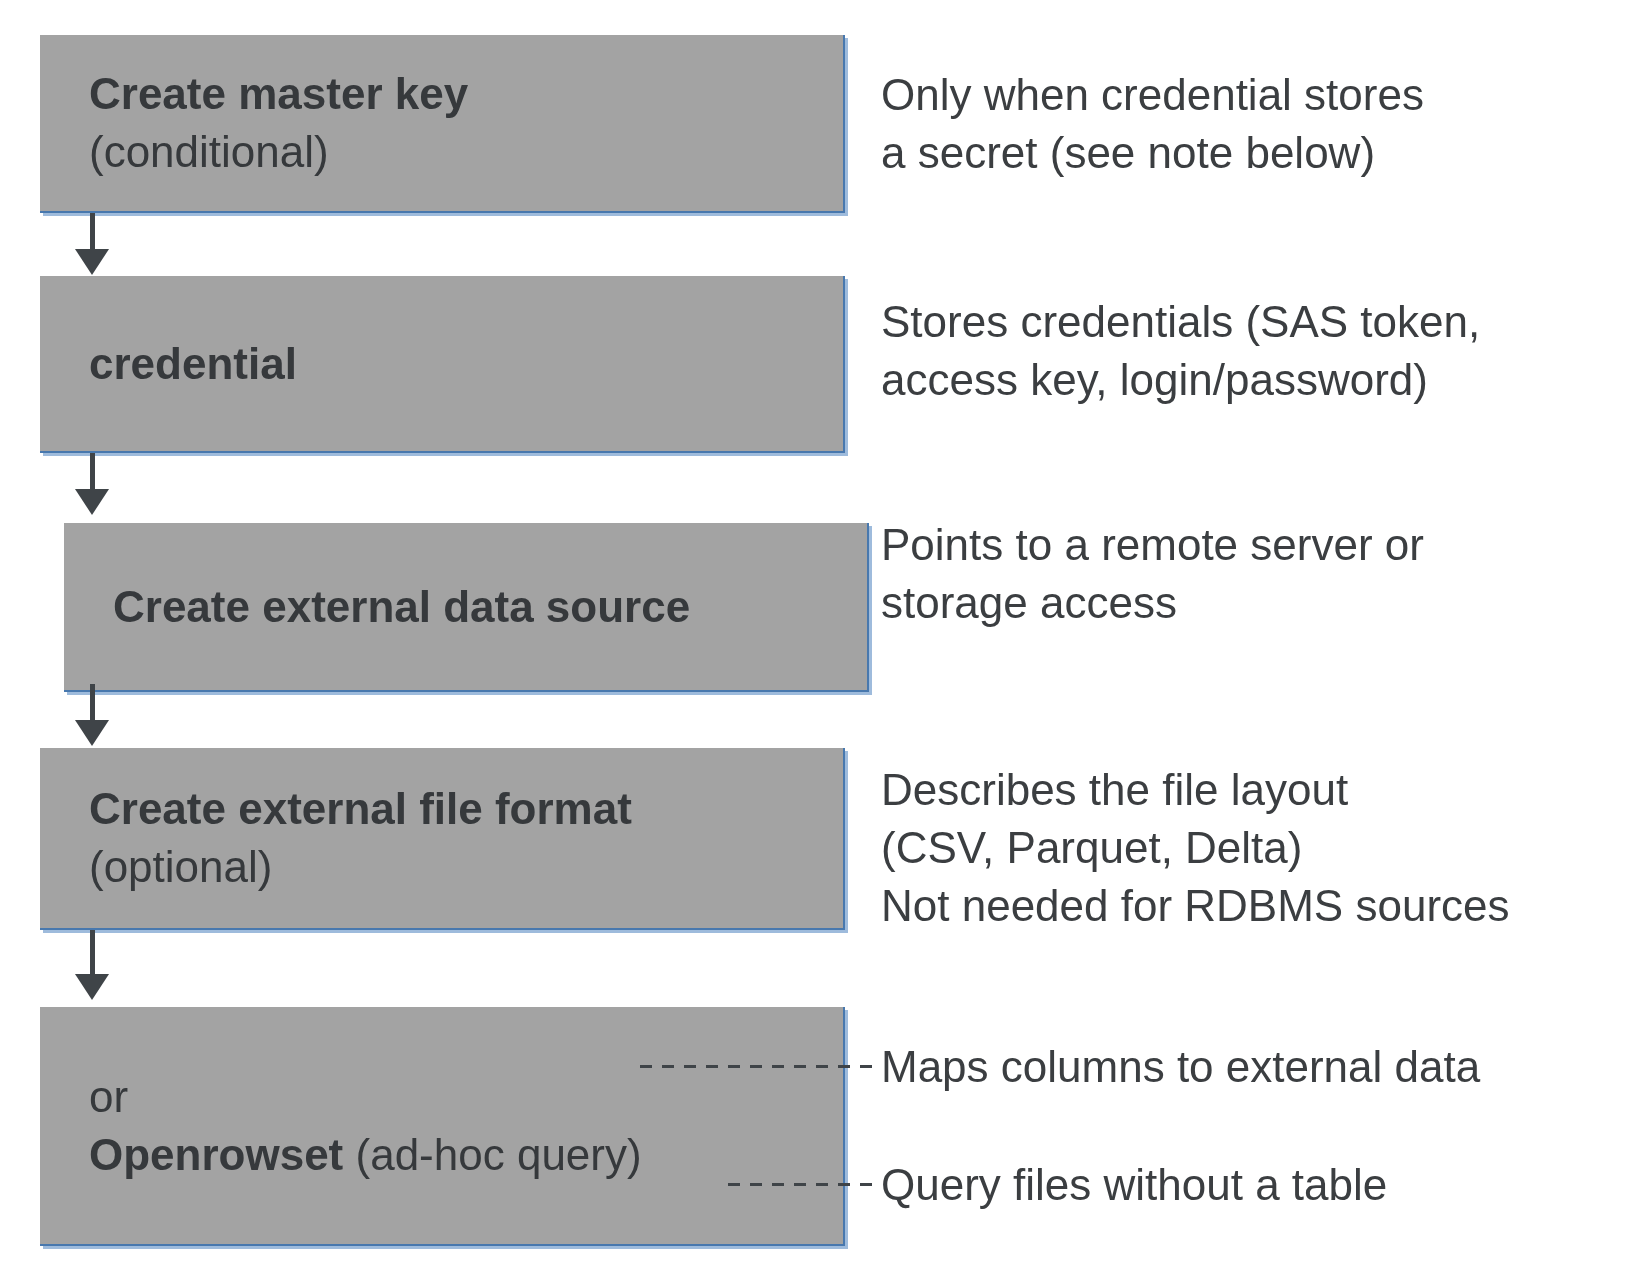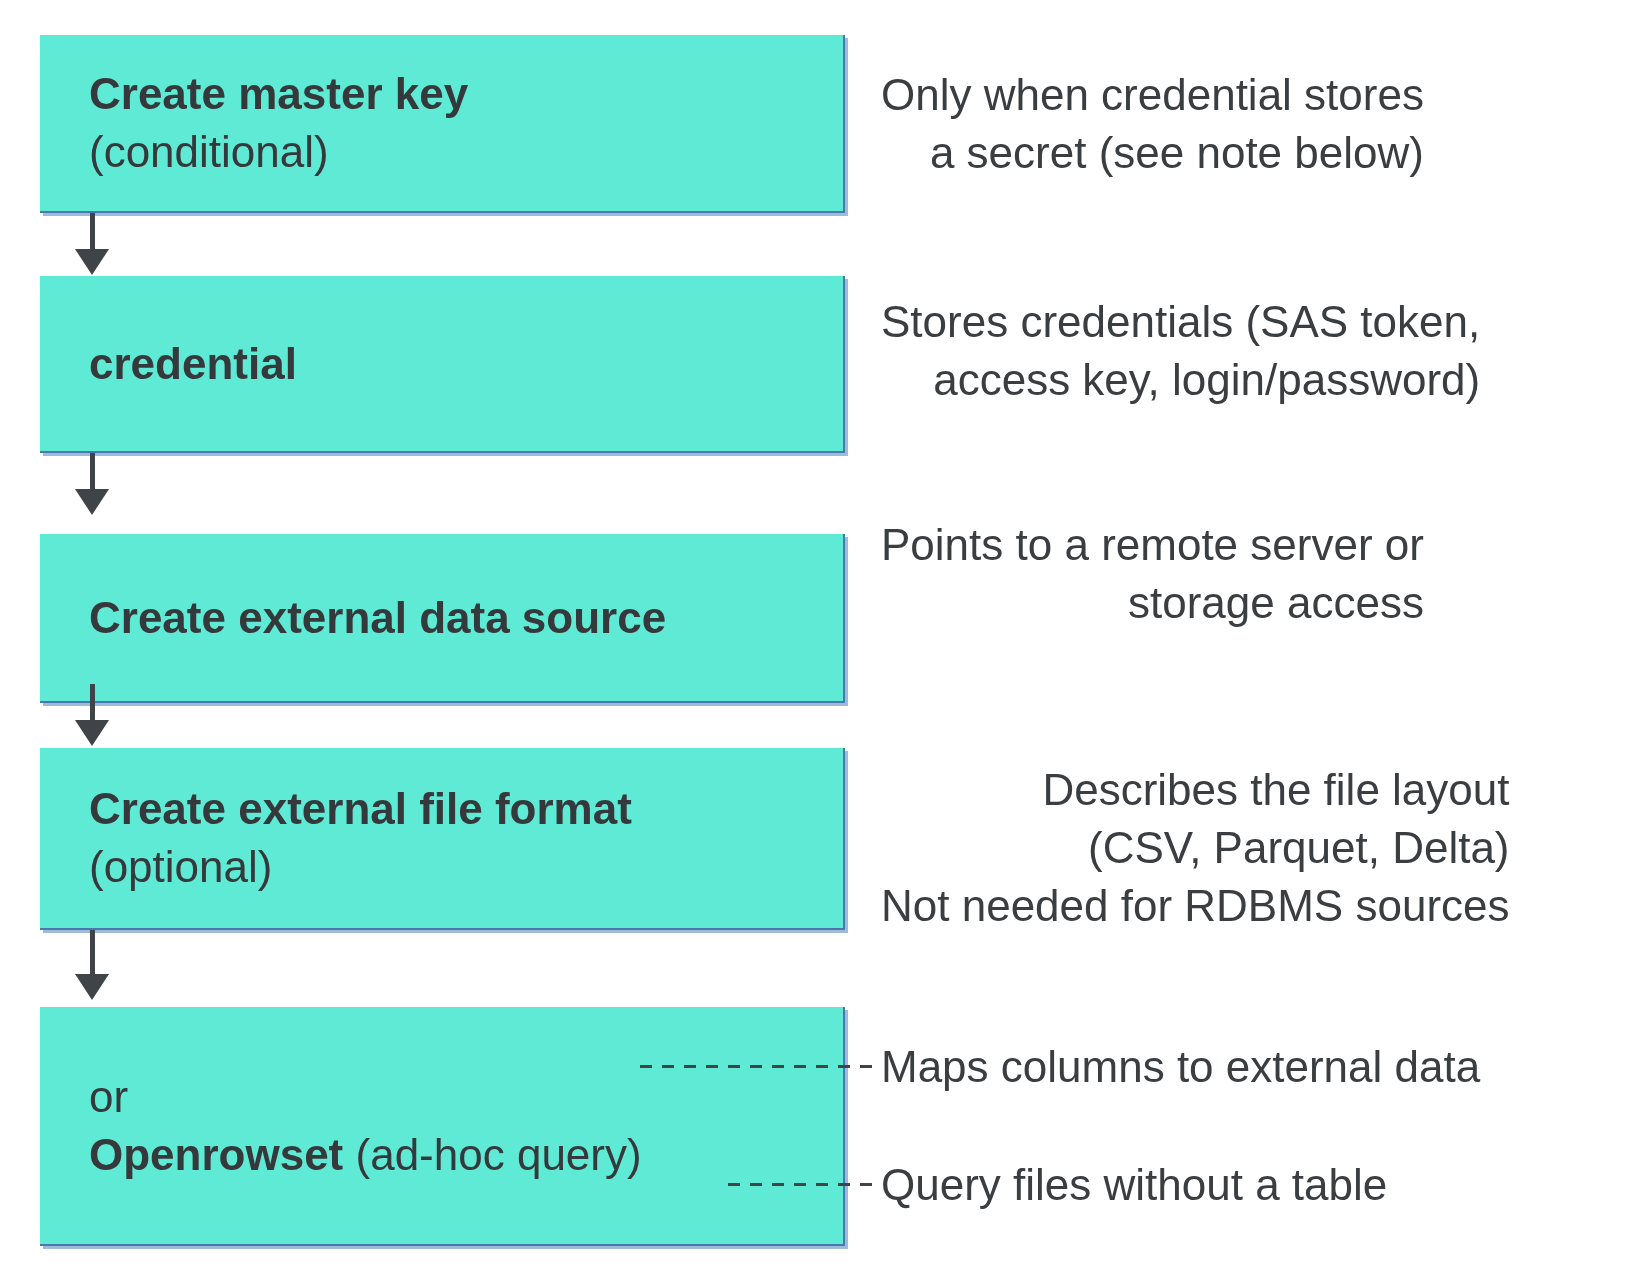--- a/index.html
+++ b/index.html
@@ -9,21 +9,21 @@
     width: 1638px;
     height: 1284px;
     background: #ffffff;
     overflow: hidden;
   }
   .step-box {
     position: absolute;
     left: 40px;
     width: 805px;
     box-sizing: border-box;
-    background: #5eead4;
+    background: #a3a3a3;
     border-right: 2px solid #4878AE;
     border-bottom: 2px solid #4878AE;
     box-shadow: 3px 3px 0 #9EBBDC;
     display: flex;
     flex-direction: column;
     justify-content: center;
     padding-left: 49px;
   }
   .box-line {
     font-size: 44px;
@@ -32,21 +32,20 @@
     white-space: nowrap;
   }
   .bold { font-weight: bold; }
   .note {
     position: absolute;
     left: 881px;
     font-size: 44px;
     line-height: 58px;
     color: #3B3E41;
     white-space: nowrap;
-    text-align: right;
   }
   .arrow {
     position: absolute;
     left: 92px;
     width: 0;
   }
   .arrow-shaft {
     position: absolute;
     left: -2px;
     top: 0;
@@ -83,21 +82,21 @@
   </div>
 
   <div class="step-box" style="top:276px;height:177px;">
     <div class="box-line bold">credential</div>
   </div>
   <div class="arrow" style="top:453px;">
     <div class="arrow-shaft" style="height:38px;"></div>
     <div class="arrow-head" style="top:36px;"></div>
   </div>
 
-  <div class="step-box" style="top:534px;height:169px;">
+  <div class="step-box" style="top:523px;height:169px;margin-left:24px;">
     <div class="box-line bold">Create external data source</div>
   </div>
   <div class="arrow" style="top:684px;">
     <div class="arrow-shaft" style="height:38px;"></div>
     <div class="arrow-head" style="top:36px;"></div>
   </div>
 
   <div class="step-box" style="top:748px;height:182px;">
     <div class="box-line bold">Create external file format</div>
     <div class="box-line">(optional)</div>

